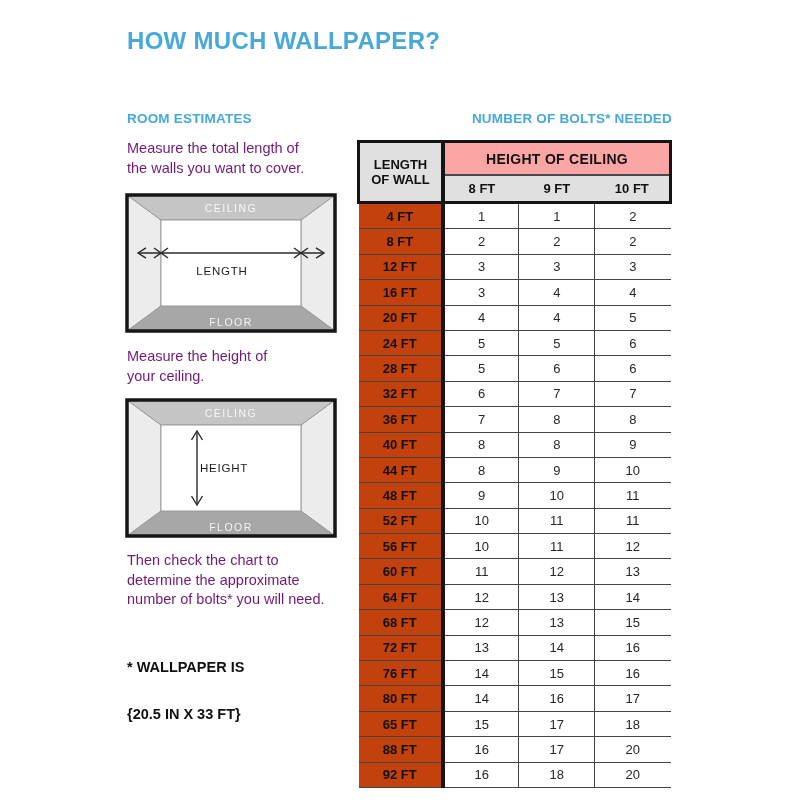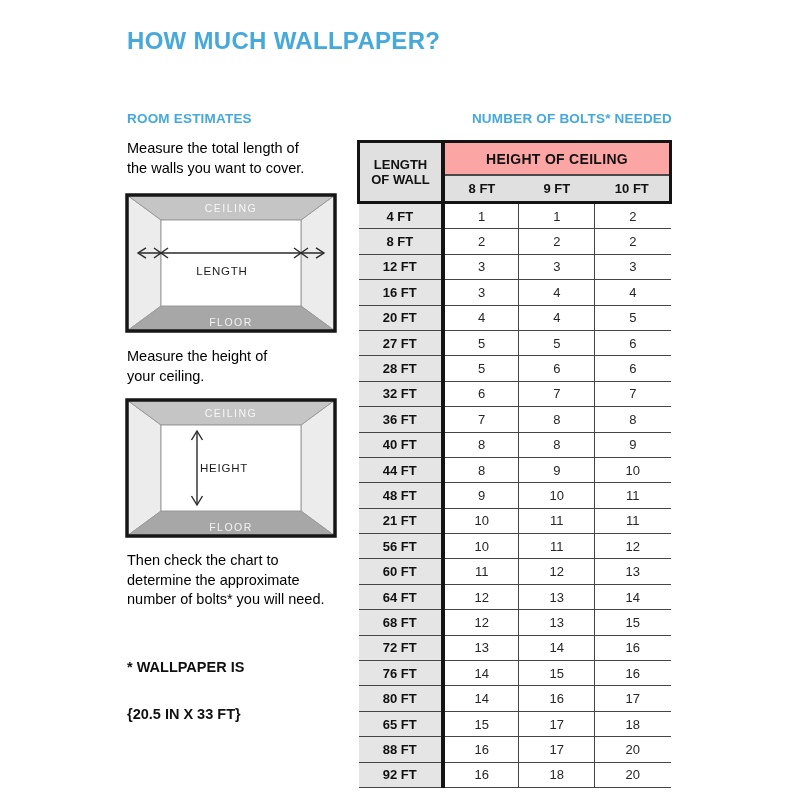--- a/index.html
+++ b/index.html
@@ -1,34 +1,34 @@
 <!DOCTYPE html>
 <html><head>
 <meta charset="utf-8">
 <style>
   html,body{margin:0;padding:0;}
   body{width:800px;height:800px;background:#ffffff;font-family:"Liberation Sans",sans-serif;position:relative;overflow:hidden;}
   .abs{position:absolute;}
   .page-title{left:127px;top:27px;font-size:24px;font-weight:bold;color:#46a9d9;letter-spacing:.3px;text-align:center;}
   .sec-head{font-size:13.5px;font-weight:bold;color:#46a9d9;letter-spacing:.2px;text-align:right;}
-  .para{font-size:14.5px;line-height:19.5px;color:#000000;white-space:pre-line;}
+  .para{font-size:14.5px;line-height:19.5px;color:#701a75;white-space:pre-line;}
   .bold-note{font-size:14.5px;line-height:20px;color:#101010;font-weight:bold;white-space:pre-line;}
   .indent2{margin-left:9px;}
   .tbl-title{left:357px;top:111px;width:315px;text-align:right;}
 
   table.bolts{position:absolute;left:357px;top:140px;width:315px;border-collapse:collapse;table-layout:fixed;}
   table.bolts th,table.bolts td{text-align:center;vertical-align:middle;padding:0;}
   th.rowhead{width:81px;background:#e0e0e0;font-size:13px;font-weight:bold;color:#111;
              line-height:15px;white-space:pre-line;border:3.5px solid #141414;border-right:4px solid #141414;}
   th.grouphead{background:#fca5a5;font-size:14px;font-weight:bold;color:#111;letter-spacing:.3px;height:31px;
              border-top:3.5px solid #141414;border-right:3.5px solid #141414;border-bottom:2px solid #4a4a4a;}
   th.sub{background:#e0e0e0;font-size:13px;font-weight:bold;color:#111;height:25px;border-bottom:3.5px solid #141414;}
   th.sub.last{border-right:3.5px solid #141414;}
   tbody td{height:24.4px;font-size:13px;color:#262626;}
-  td.len{background:#e5e5e5;font-weight:bold;color:#111;border-right:4px solid #141414;border-bottom:1.6px solid #454545;}
+  td.len{background:#c2410c;font-weight:bold;color:#111;border-right:4px solid #141414;border-bottom:1.6px solid #454545;}
   td.val{background:#ffffff;border-bottom:1.6px solid #454545;border-right:1.4px solid #454545;}
   td.val.last{border-right:none;}
   svg text{font-family:"Liberation Sans",sans-serif;}
 </style>
 </head>
 <body>
 
 <div>
 
   <div class="abs page-title">HOW MUCH WALLPAPER?</div>
@@ -133,21 +133,21 @@
           <td class="val">4</td>
           <td class="val last">4</td>
         </tr>
         <tr>
           <td class="len">20 FT</td>
           <td class="val">4</td>
           <td class="val">4</td>
           <td class="val last">5</td>
         </tr>
         <tr>
-          <td class="len">27 FT</td>
+          <td class="len">24 FT</td>
           <td class="val">5</td>
           <td class="val">5</td>
           <td class="val last">6</td>
         </tr>
         <tr>
           <td class="len">28 FT</td>
           <td class="val">5</td>
           <td class="val">6</td>
           <td class="val last">6</td>
         </tr>
@@ -175,21 +175,21 @@
           <td class="val">9</td>
           <td class="val last">10</td>
         </tr>
         <tr>
           <td class="len">48 FT</td>
           <td class="val">9</td>
           <td class="val">10</td>
           <td class="val last">11</td>
         </tr>
         <tr>
-          <td class="len">21 FT</td>
+          <td class="len">52 FT</td>
           <td class="val">10</td>
           <td class="val">11</td>
           <td class="val last">11</td>
         </tr>
         <tr>
           <td class="len">56 FT</td>
           <td class="val">10</td>
           <td class="val">11</td>
           <td class="val last">12</td>
         </tr>

